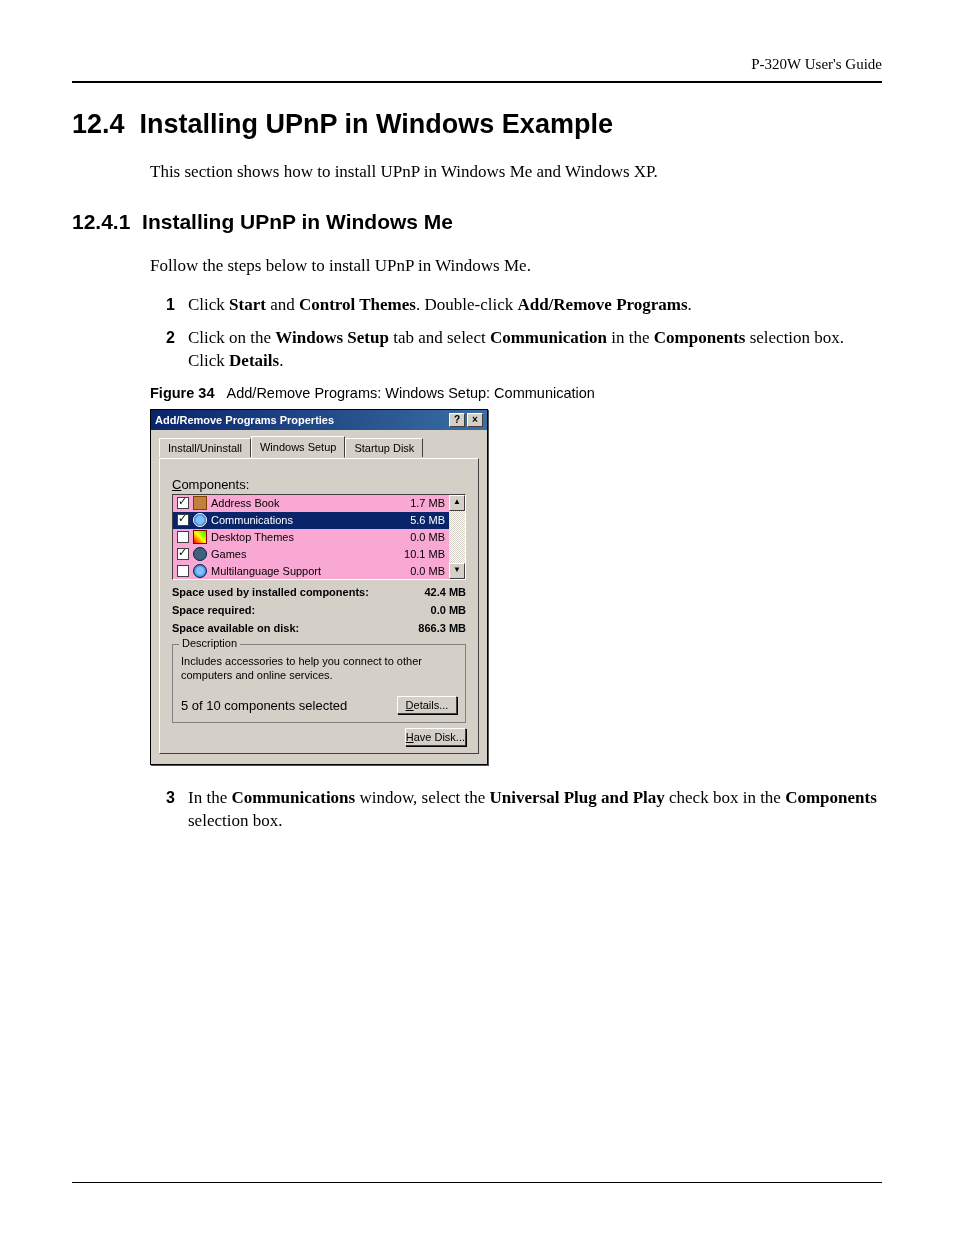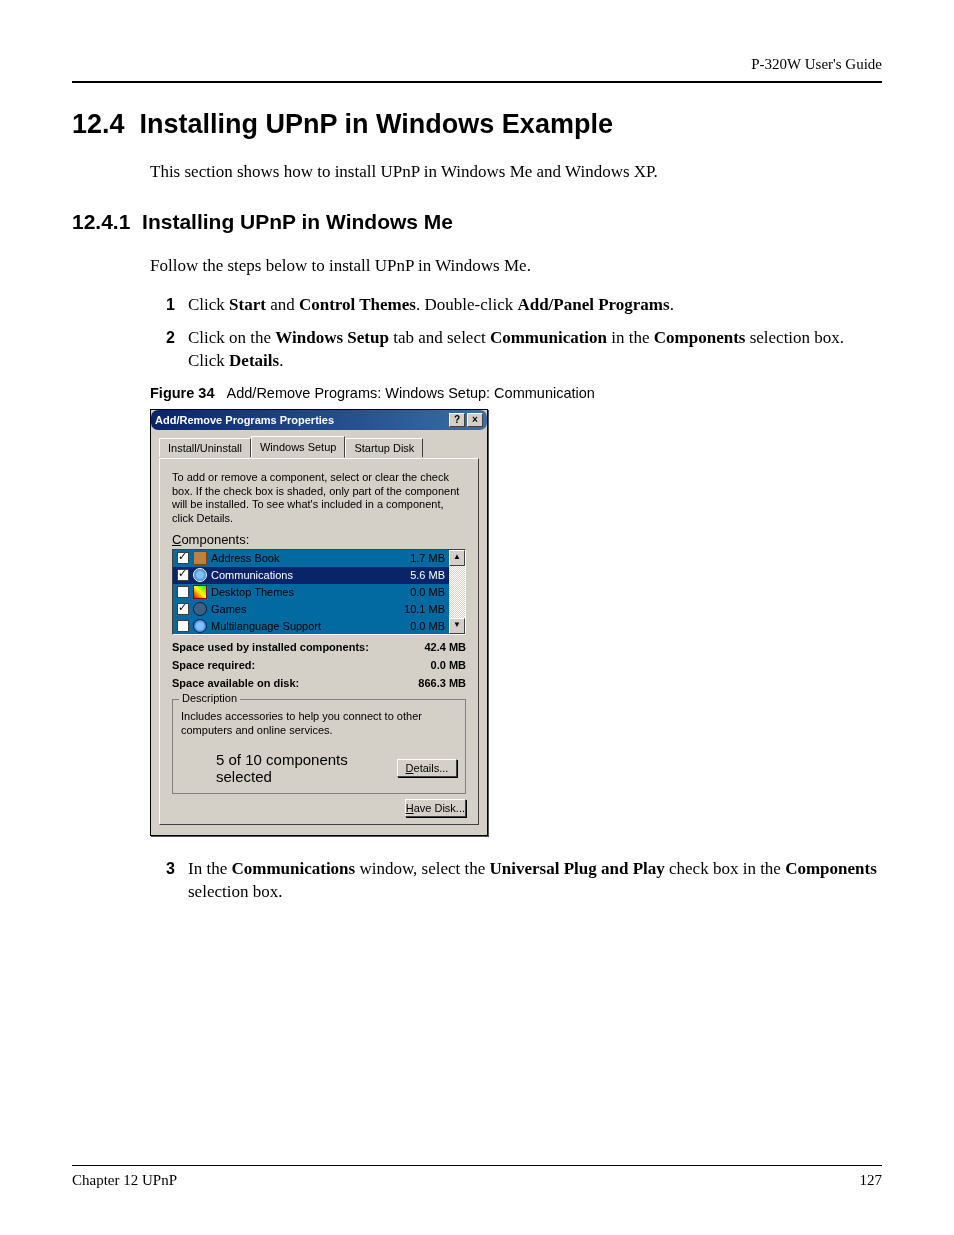--- a/index.html
+++ b/index.html
@@ -87,21 +87,20 @@
     margin-bottom: 22px;
   }
   .titlebar {
     background: linear-gradient(to right, #0a246a, #3a6ea5);
     color: #fff;
     font-weight: bold;
     padding: 3px 4px;
     display: flex;
     align-items: center;
     font-size: 11px;
-    border-radius: 7px;
   }
   .titlebar .title-text { flex: 1; }
   .title-btn {
     width: 16px; height: 14px;
     background: #d4d0c8;
     border: 1px solid #fff;
     border-right-color: #404040;
     border-bottom-color: #404040;
     margin-left: 2px;
     color: #000;
@@ -156,21 +155,21 @@
     margin-top: 2px;
     border: 1px solid #808080;
     border-top-color: #404040;
     border-left-color: #404040;
     border-bottom-color:#fff;
     border-right-color:#fff;
     height: 86px;
   }
   .listbox {
     flex: 1;
-    background: #0369a1;
+    background: #f9a8d4;
     overflow: hidden;
   }
   .row {
     display: flex;
     align-items: center;
     padding: 1px 4px;
     height: 17px;
     font-size: 11px;
   }
   .row.selected { background: #0a246a; color: #fff; }
@@ -238,21 +237,21 @@
     top: -8px; left: 6px;
     background: #d4d0c8;
     padding: 0 3px;
     font-size: 11px;
   }
   .details-row {
     display: flex;
     align-items: center;
     margin-top: 14px;
   }
-  .details-row .txt { flex: 1; font-size: 15px; margin-left: 35px; }
+  .details-row .txt { flex: 1; font-size: 13px; }
   .winbtn {
     font-size: 11px;
     padding: 2px 0;
     width: 60px;
     background: #d4d0c8;
     border: 1px solid #fff;
     border-right-color: #404040;
     border-bottom-color: #404040;
     box-shadow: 1px 1px 0 #000;
     text-align: center;
@@ -296,21 +295,21 @@
   <p class="intro">This section shows how to install UPnP in Windows Me and Windows XP.</p>
 
   <h2 class="subsection-title">
     <span>12.4.1</span>&nbsp;&nbsp;<span>Installing UPnP in Windows Me</span>
   </h2>
   <p class="body-text">Follow the steps below to install UPnP in Windows Me.</p>
 
   <ol class="steps">
     <li>
       <span class="num">1</span>
-      <span>Click </span><span class="b">Start</span><span> and </span><span class="b">Control Themes</span><span>. Double-click </span><span class="b">Add/Panel Programs</span><span>.</span>
+      <span>Click </span><span class="b">Start</span><span> and </span><span class="b">Control Themes</span><span>. Double-click </span><span class="b">Add/Remove Programs</span><span>.</span>
     </li>
     <li>
       <span class="num">2</span>
       <span>Click on the </span><span class="b">Windows Setup</span><span> tab and select </span><span class="b">Communication</span><span> in the </span><span class="b">Components</span><span> selection box. Click </span><span class="b">Details</span><span>.</span>
     </li>
   </ol>
 
   <p class="figure-caption">
     <b>Figure 34</b>&nbsp;&nbsp;&nbsp;<span>Add/Remove Programs: Windows Setup: Communication</span>
   </p>
@@ -321,21 +320,20 @@
       <span class="title-btn">?</span>
       <span class="title-btn">×</span>
     </div>
     <div class="dialog-body">
       <div class="tabs">
         <div class="tab">Install/Uninstall</div>
         <div class="tab active">Windows Setup</div>
         <div class="tab">Startup Disk</div>
       </div>
       <div class="tab-panel">
-        <div class="para">To add or remove a component, select or clear the check box. If the check box is shaded, only part of the component will be installed. To see what's included in a component, click Details.</div>
         <div class="label"><span class="u">C</span><span>omponents:</span></div>
 
         <div class="listbox-wrap">
           <div class="listbox">
             <div class="row">
               <span class="chk checked"></span>
               <span class="icon book"></span>
               <span class="name">Address Book</span>
               <span class="size">1.7 MB</span>
             </div>
@@ -403,17 +401,13 @@
   <ol class="steps">
     <li>
       <span class="num">3</span>
       <span>In the </span><span class="b">Communications</span><span> window, select the </span><span class="b">Universal Plug and Play</span><span> check box in the </span><span class="b">Components</span><span> selection box.</span>
     </li>
   </ol>
 </div>
 
 <div class="footer">
   <hr class="hr-bot">
-  <div class="footer-row">
-    <span class="fl">Chapter 12 UPnP</span>
-    <span>127</span>
-  </div>
 </div>
 
 </body></html>

